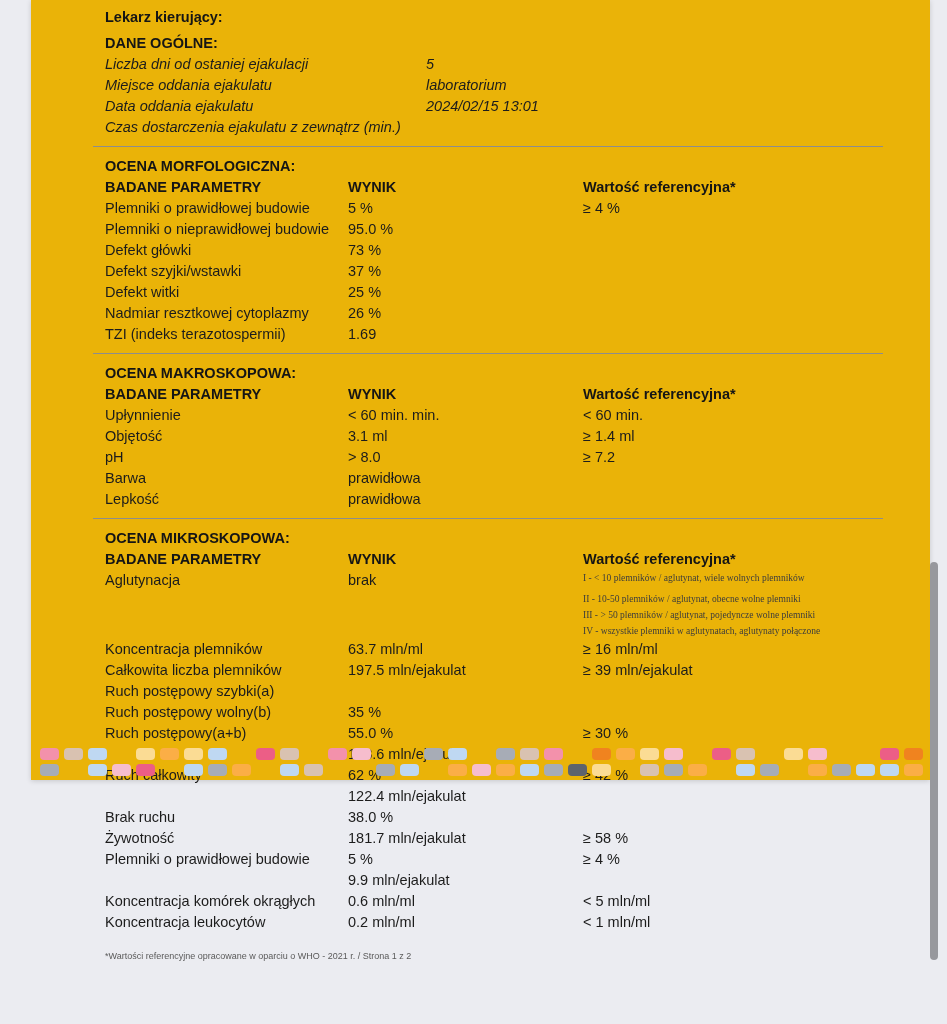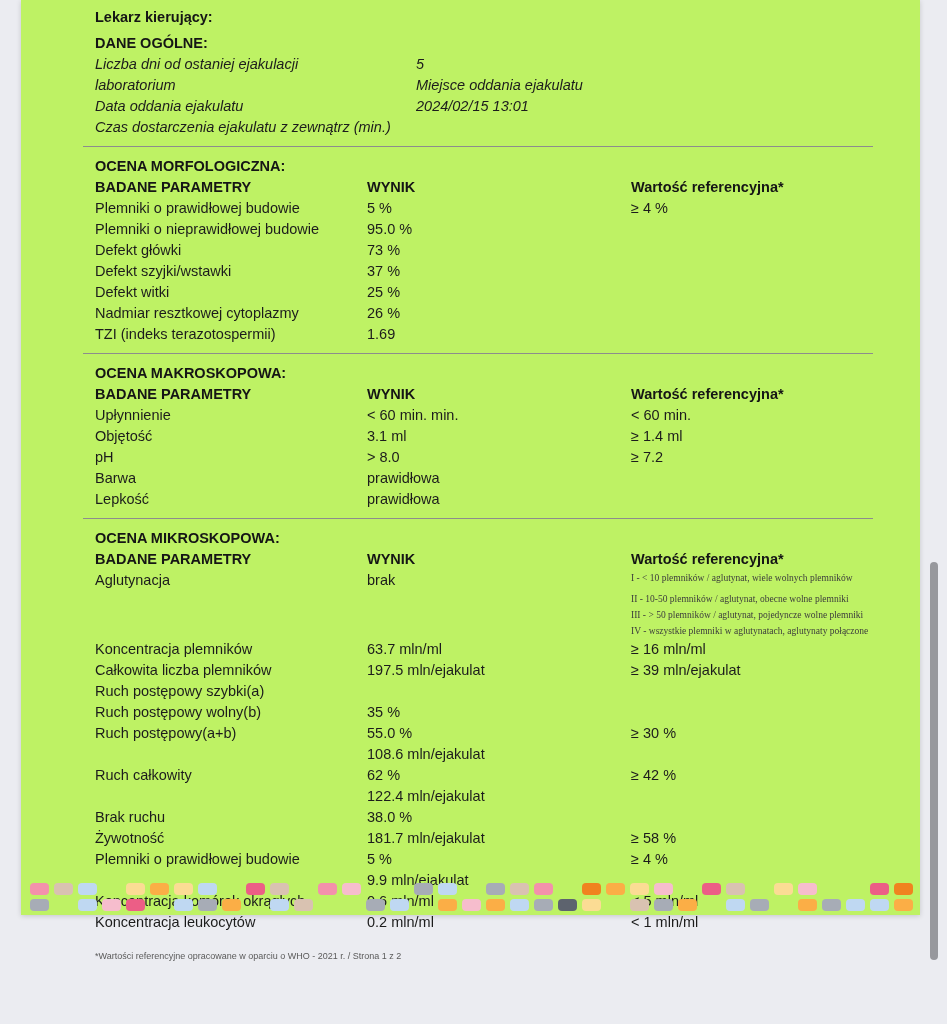--- a/index.html
+++ b/index.html
@@ -4,29 +4,29 @@
 <style>
   html,body { margin:0; padding:0; }
   body {
     width:947px; height:1024px; position:relative; overflow:hidden;
     background:#ebecf1;
     font-family:"Liberation Sans","DejaVu Sans",sans-serif;
     color:#1c1c1c;
     -webkit-font-smoothing:antialiased;
   }
   .page {
-    position:absolute; left:21px; top:0; width:899px; height:915px;
-    background:#bef264; box-shadow:0 1px 5px rgba(0,0,0,.16);
+    position:absolute; left:31px; top:0; width:899px; height:780px;
+    background:#eab308; box-shadow:0 1px 5px rgba(0,0,0,.16);
   }
   .content { padding:7px 0 0 74px; font-size:14.5px; }
   .bold { font-weight:700; color:#151515; }
   .doctor { line-height:21px; margin-bottom:5px; }
   .sec-title { line-height:21px; }
   .grow { display:grid; grid-template-columns:321px auto; line-height:21px;font-style:italic; }
-  .trow { display:grid; grid-template-columns:243px 235px 312px;gap:29px; }
+  .trow { display:grid; grid-template-columns:243px 235px 312px; }
   .trow .cell { line-height:21px; }
   .trow .cell .rline { line-height:21px; }
   hr.sep {
     border:none; border-top:1.5px solid #8d8d8d;
     width:790px; margin:8px 0 9px -12px;
   }
   .ref-small .sline { font-size:9.5px; line-height:16px; color:#3c3c3c;font-family:Liberation Serif, serif; }
   .ref-small .sline:first-child { margin-bottom:5px; }
   .footnote { font-size:9px; line-height:12px; color:#5a5a5a; margin-top:17px; }
   .mosaic { position:absolute; left:9px; bottom:4px; }
@@ -46,22 +46,22 @@
     <div class="doctor bold">Lekarz kierujący:</div>
 
     <div>
       <div class="bold sec-title">DANE OGÓLNE:</div>
       <div id="general-rows">
           <div class="grow">
             <div>Liczba dni od ostaniej ejakulacji</div>
             <div>5</div>
           </div>
           <div class="grow">
+            <div>Miejsce oddania ejakulatu</div>
             <div>laboratorium</div>
-            <div>Miejsce oddania ejakulatu</div>
           </div>
           <div class="grow">
             <div>Data oddania ejakulatu</div>
             <div>2024/02/15 13:01</div>
           </div>
           <div class="grow">
             <div>Czas dostarczenia ejakulatu z zewnątrz (min.)</div>
             <div></div>
           </div>
         </div>

